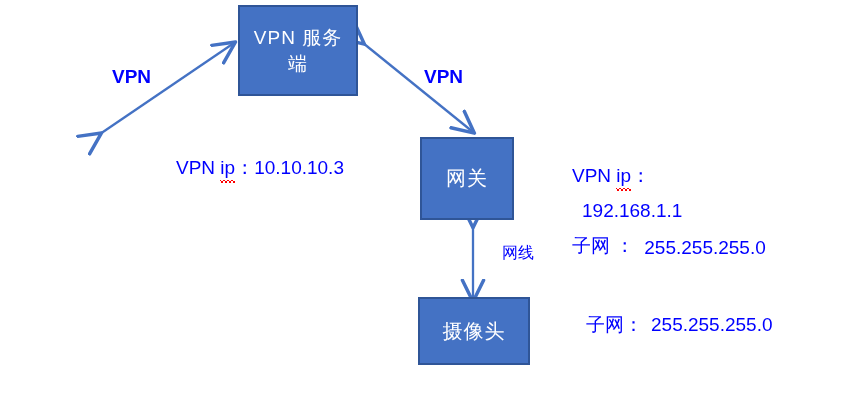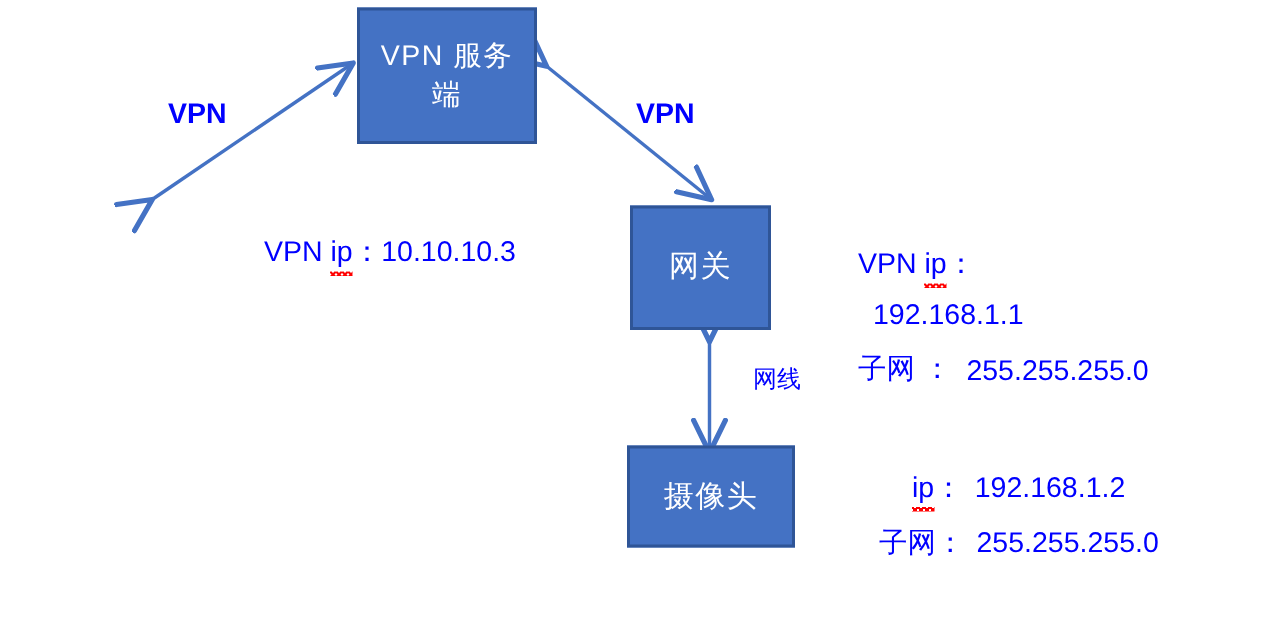--- a/index.html
+++ b/index.html
@@ -211,21 +211,18 @@
     <div class="row">
       <span class="v">192.168.1.1</span>
     </div>
     <div class="row">
       <span class="k"><span>子网 </span><span>：</span></span>
       <span class="v">255.255.255.0</span>
     </div>
   </div>
 
   <div id="info-camera">
-    <div class="row r1">
-      <span class="sp">ip</span><span>：</span><span class="v">192.168.1.2</span>
-    </div>
     <div class="row r2">
       <span>子网</span><span>：</span><span class="v">255.255.255.0</span>
     </div>
   </div>
 
 </div>
 
 </body></html>

